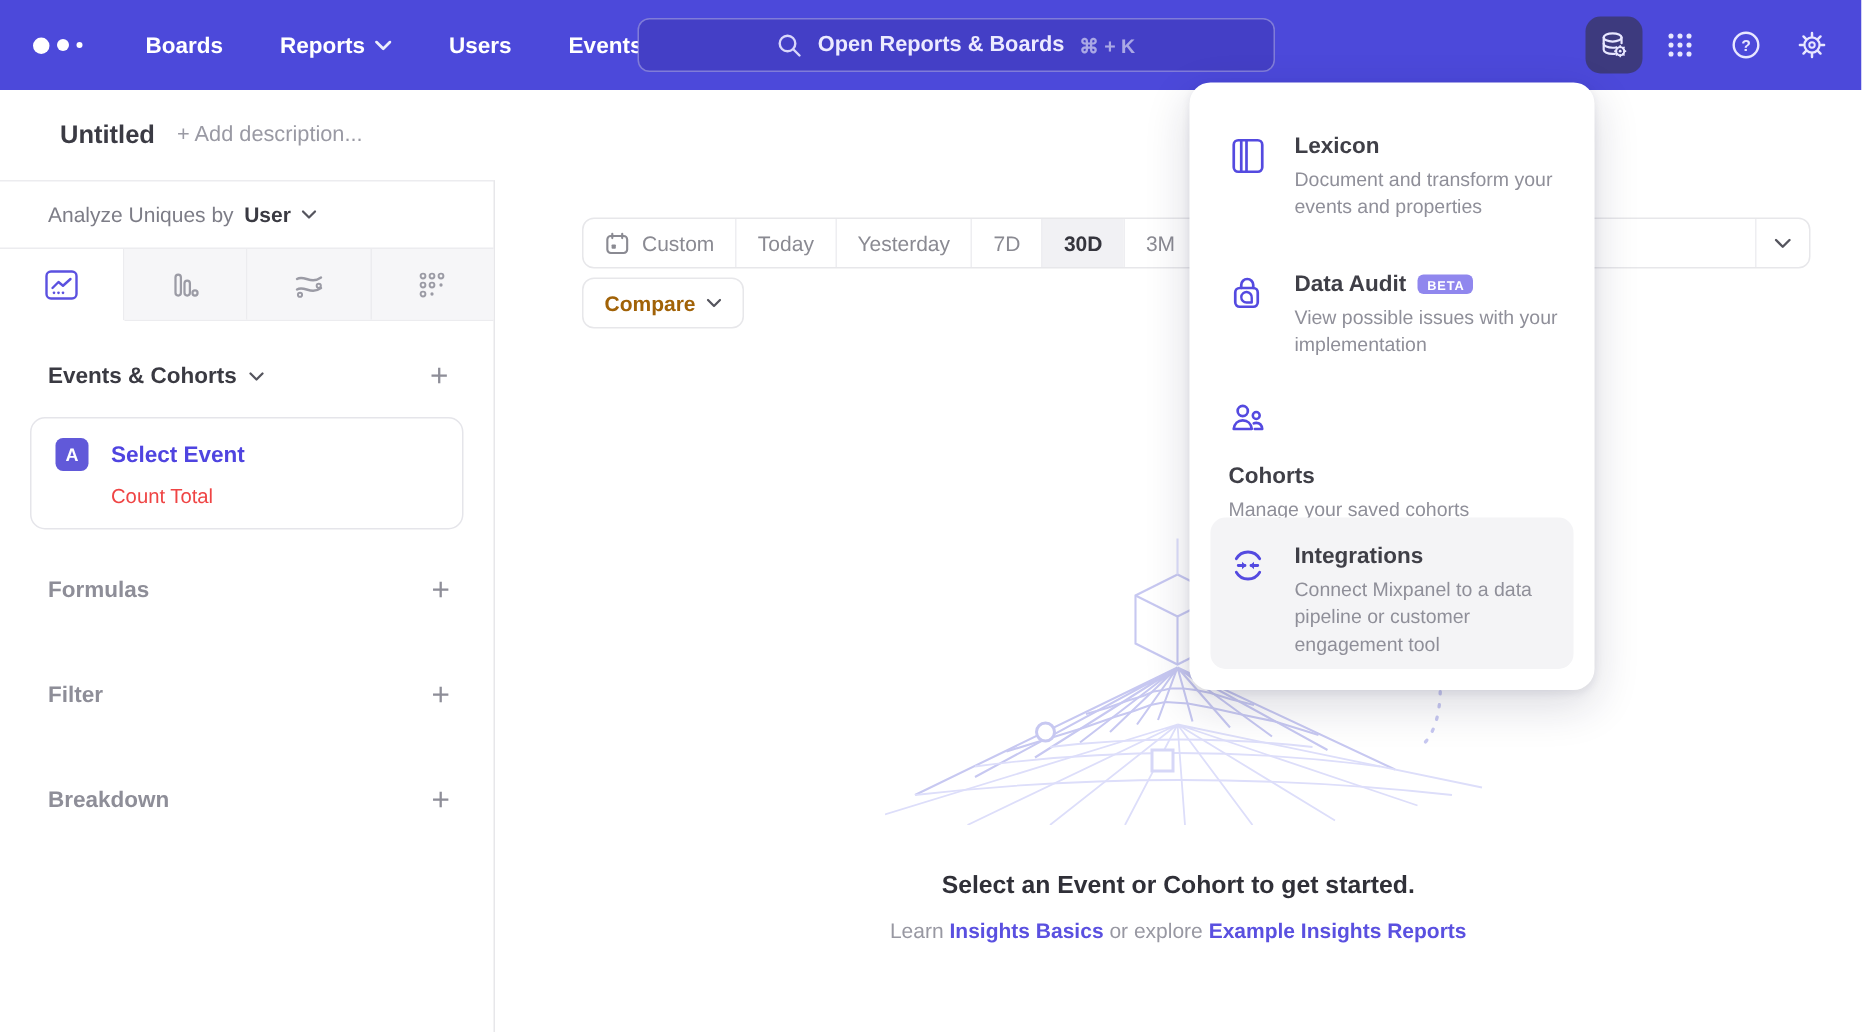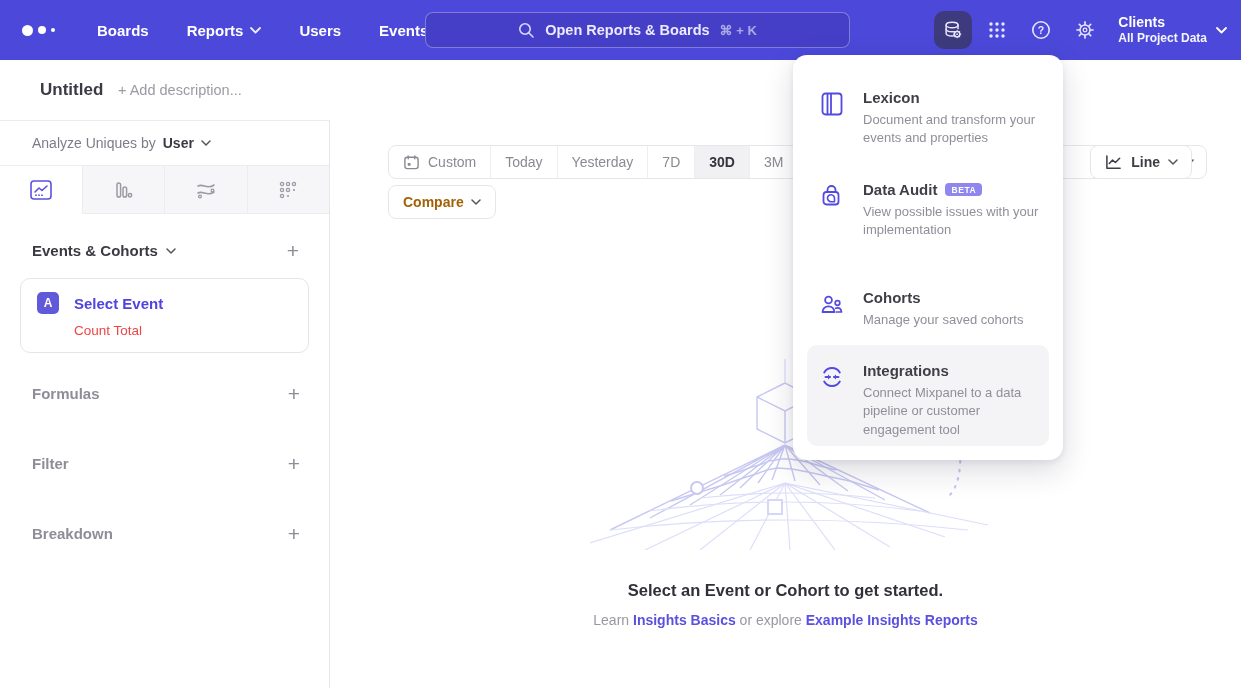--- a/index.html
+++ b/index.html
@@ -169,29 +169,20 @@
         <text x="11" y="15" text-anchor="middle" font-size="10.5" font-weight="bold" fill="#e8e7ff" font-family="Liberation Sans, sans-serif">?</text>
       </svg>
     </div>
     <div class="nav-iconbtn">
       <svg width="22" height="22" viewBox="0 0 24 24">
         <circle cx="12" cy="12" r="5.5" stroke="#e8e7ff" stroke-width="1.6" fill="none"></circle>
         <circle cx="12" cy="12" r="2" stroke="#e8e7ff" stroke-width="1.4" fill="none"></circle>
         <path d="M12 3.2v3M12 17.8v3M20.8 12h-3M6.2 12h-3M18.2 5.8l-2.1 2.1M7.9 16.1l-2.1 2.1M18.2 18.2l-2.1-2.1M7.9 7.9L5.8 5.8" stroke="#e8e7ff" stroke-width="1.8" stroke-linecap="round"></path>
       </svg>
     </div>
-    <div class="project">
-      <div>
-        <div class="pn">Clients</div>
-        <div class="ps">All Project Data</div>
-      </div>
-      <svg width="11" height="7" viewBox="0 0 11 7">
-          <path d="M1 1l4.5 4.5L10 1" stroke="#fff" stroke-width="1.8" fill="none" stroke-linecap="round" stroke-linejoin="round"></path>
-        </svg>
-    </div>
   </div>
 </nav>
 
 <header class="rheader">
   <div class="rtitle">Untitled</div>
   <div class="rdesc">+ Add description...</div>
   <div class="hicon copybtn">
     <svg width="24" height="24" viewBox="0 0 24 24">
       <rect x="3.5" y="3.5" width="13" height="13" rx="3" stroke="#3c3c44" stroke-width="1.6" fill="none"></rect>
       <rect x="7.5" y="7.5" width="13" height="13" rx="3" stroke="#3c3c44" stroke-width="1.6" fill="#fff"></rect>
@@ -327,30 +318,20 @@
     </div>
   </div>
 
   <div class="comparebtn">
     <span class="lbl">Compare</span>
     <svg width="10" height="6" viewBox="0 0 10 6">
         <path d="M1 1l4 4 4-4" stroke="#55555e" stroke-width="1.5" fill="none" stroke-linecap="round" stroke-linejoin="round"></path>
       </svg>
   </div>
 
-  <div class="linebtn">
-    <svg width="19" height="17" viewBox="0 0 20 18">
-      <path d="M3 2v13h14" stroke="#3d3d45" stroke-width="1.6" fill="none" stroke-linecap="round" stroke-linejoin="round"></path>
-      <path d="M5.5 10l3.5-3.5 3 2.5 4.5-4.5" stroke="#3d3d45" stroke-width="1.6" fill="none" stroke-linecap="round" stroke-linejoin="round"></path>
-    </svg>
-    <span class="lbl">Line</span>
-    <svg width="10" height="6" viewBox="0 0 10 6">
-        <path d="M1 1l4 4 4-4" stroke="#55555e" stroke-width="1.5" fill="none" stroke-linecap="round" stroke-linejoin="round"></path>
-      </svg>
-  </div>
 
   <svg class="illus" width="400" height="225" viewBox="0 0 400 225">
     <g stroke="#c7c8f1" stroke-width="1.4" fill="none">
       <path d="M195 58 L167 72 L167 104 L195 118 L223 104 L223 72 Z"></path>
       <path d="M167 72 L195 86 L223 72 M195 86 L195 118"></path>
       <path d="M195 58 L195 34" stroke="#dddefa"></path>
       <path d="M195 120 L20 205 M195 120 L60 193 M195 120 L100 180 M195 120 L130 170 M195 120 L150 163 M195 120 L168 158 M195 120 L182 155 M195 120 L205 156 M195 120 L230 160 M195 120 L258 166 M195 120 L295 175 M195 120 L340 188"></path>
       <path d="M134 151 L148 147 L162 142 L172 139 L179 136 L186 135 L190 134 L199 134 L207 135 L217 137 L230 141 L246 145"></path>
       <path d="M81 176 L107 168 L133 160 L153 153 L166 149 L177 145 L187 143 L202 144 L218 147 L236 151 L260 156 L289 165"></path>
       <path d="M258 52 L352 28" stroke="#dddefa"></path>
@@ -402,21 +383,21 @@
       </svg>
     </div>
     <div>
       <div class="mtitle">
           <span>Lexicon</span>
         </div>
       <div class="mdesc">Document and transform your events and properties</div>
     </div>
   </div>
 
-  <div class="mitem" style="top:234px;">
+  <div class="mitem" style="top:208px;flex-direction:column;">
     <div class="micon">
       <svg width="26" height="26" viewBox="0 0 26 26">
         <circle cx="9.5" cy="9" r="3.4" stroke="#544ae0" stroke-width="1.8" fill="none"></circle>
         <path d="M3.5 21c.4-3.6 2.8-5.7 6-5.7s5.6 2.1 6 5.7z" stroke="#544ae0" stroke-width="1.8" fill="none" stroke-linejoin="round"></path>
         <circle cx="18.5" cy="12" r="2.3" stroke="#544ae0" stroke-width="1.7" fill="none"></circle>
         <path d="M17.5 21h5c-.3-2.6-1.9-4.1-4-4.1-.6 0-1.2.1-1.7.4" stroke="#544ae0" stroke-width="1.7" fill="none" stroke-linecap="round" stroke-linejoin="round"></path>
       </svg>
     </div>
     <div>
       <div class="mtitle">

